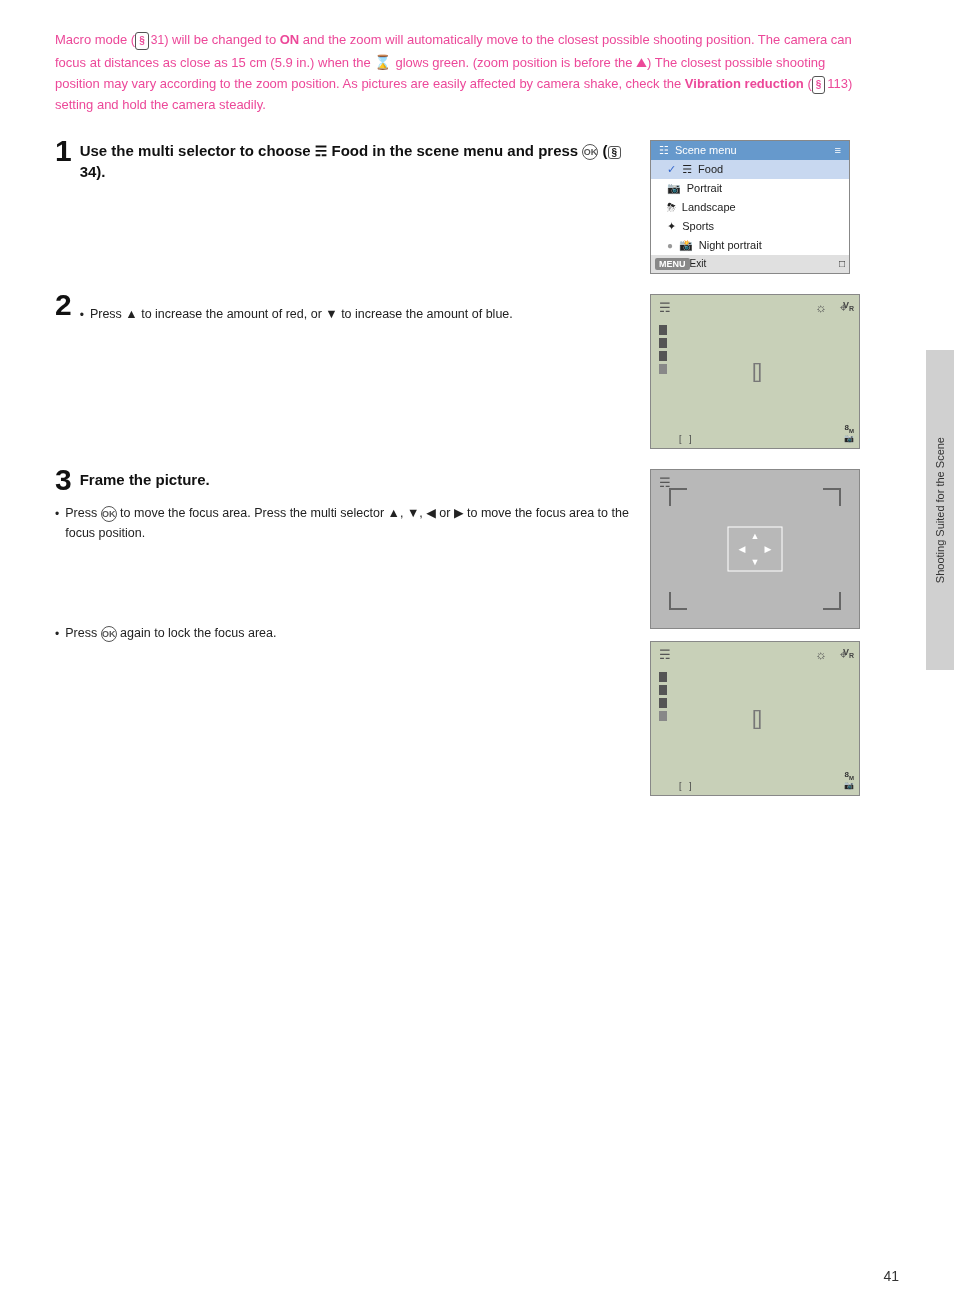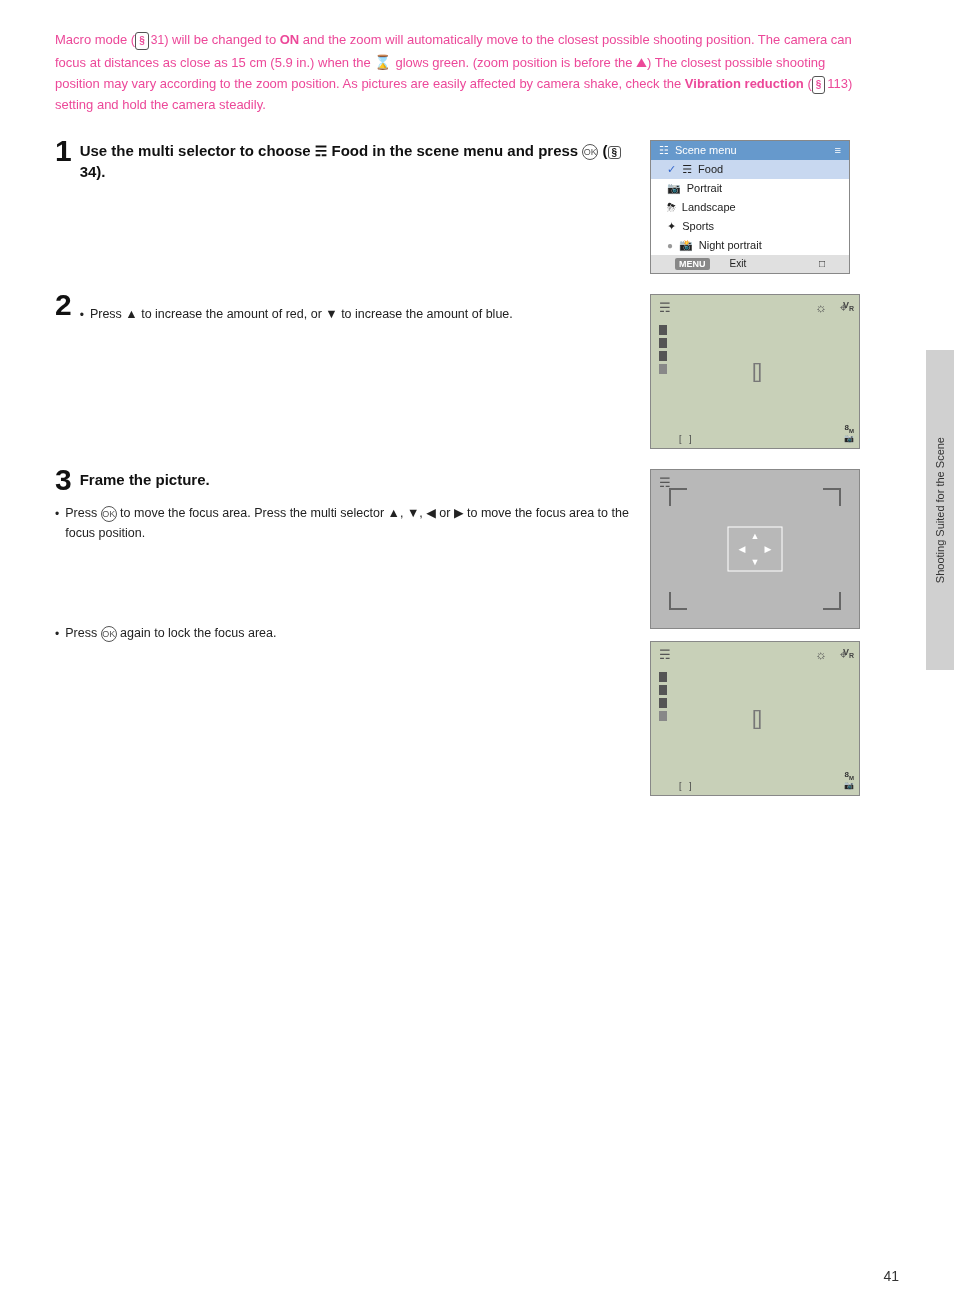--- a/index.html
+++ b/index.html
@@ -116,25 +116,25 @@
       align-items: center;
       gap: 6px;
       font-size: 11px;
       background: #fff;
     }
     .menu-item.selected {
       background: #c8d8f0;
     }
     .menu-footer {
       background: #e0e0e0;
-      padding: 3px 24px;
+      padding: 3px 4px;
       font-size: 10px;
       display: flex;
       align-items: center;
-      gap: 20px;
+      gap: 0;
     }
     
     .food-screen {
       width: 210px;
       height: 155px;
       background: #c8d0b8;
       border: 1.5px solid #888;
       position: relative;
       overflow: hidden;
     }
@@ -169,21 +169,21 @@
     .fs-tl { position: absolute; top: 5px; left: 8px; font-size: 13px; color: #555; }
     
     .ok-circle {
       display: inline-block;
       width: 16px; height: 16px;
       border: 1.5px solid #555;
       border-radius: 50%;
       text-align: center;
       line-height: 14px;
       font-size: 9px;
-      font-weight: normal;
+      font-weight: bold;
       color: #555;
       vertical-align: middle;
     }
     
     .step-with-image {
       display: flex;
       gap: 20px;
       margin-bottom: 20px;
     }
     .step-text-col {

